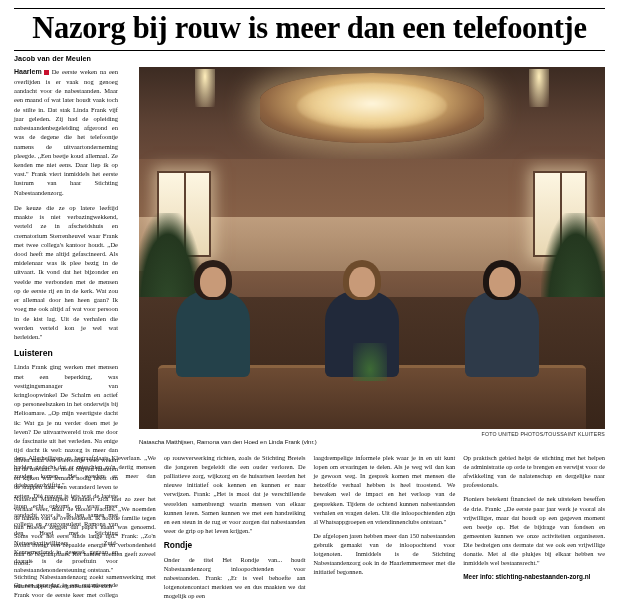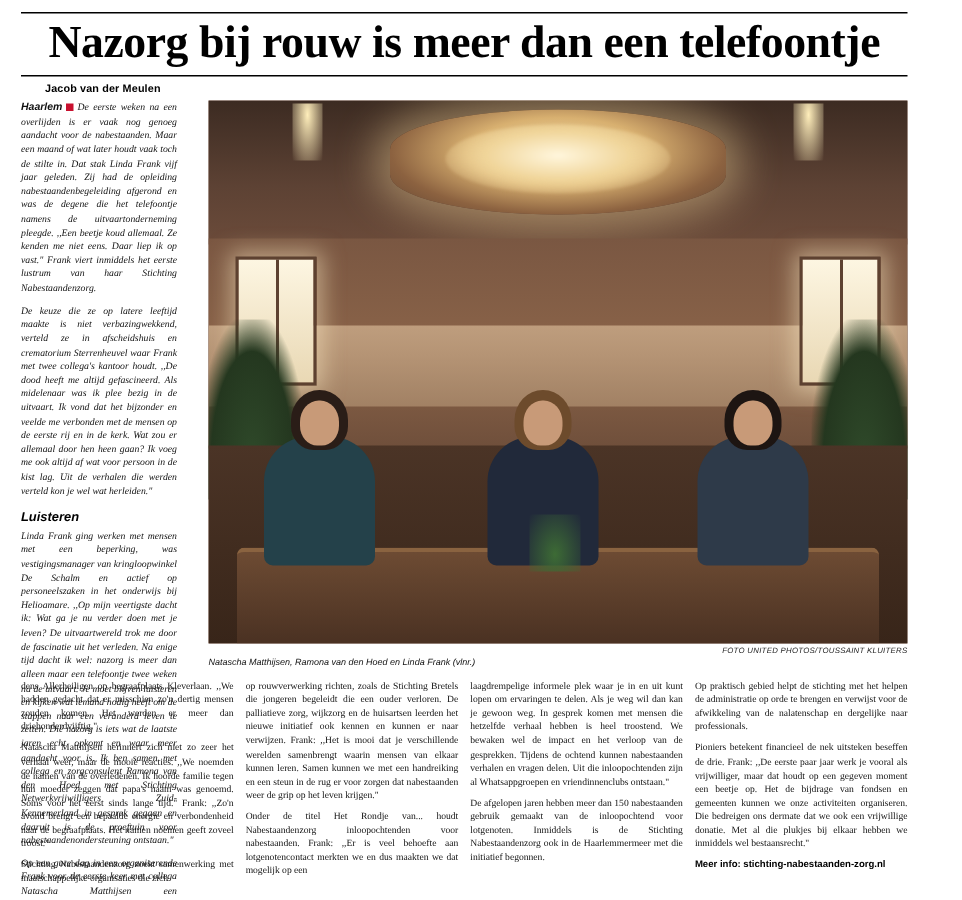--- a/index.html
+++ b/index.html
@@ -34,30 +34,29 @@
   }
   .rule-under-head {
     border-top: 1px solid #000;
     margin: 0 0 3px 0;
   }
   .byline {
     font-family: "Liberation Sans", sans-serif;
     font-weight: bold;
     font-size: 7.2px;
     letter-spacing: 0.1px;
-    margin: 0 0 4px 16px;
+    margin: 0 0 4px 0;
     color: #000;
   }
 
   
   .top-area {
     display: flex;
     gap: 21px;
     height: 381px;
-    font-style: italic;
   }
   .intro-col {
     width: 104px;
     flex: 0 0 104px;
     font-size: 6.5px;
     line-height: 1.42;
     text-align: justify;
     color: #111;
   }
   .intro-col p { margin: 0 0 6px 0; }
@@ -297,20 +296,21 @@
   <div class="cols">
 
     <div class="col">
       <p>dens Allerheiligen op begraafplaats Kleverlaan. ,,We hadden gedacht dat er misschien zo'n dertig mensen zouden komen. Het werden er meer dan driehonderdvijftig."</p>
       <p>Natascha Matthijsen herinnert zich niet zo zeer het verhaal weer, maar de mooie reacties. ,,We noemden de namen van de overledenen. Ik hoorde familie tegen hun moeder zeggen dat papa's naam was genoemd. Soms voor het eerst sinds lange tijd." Frank: ,,Zo'n avond brengt een bepaalde energie en verbondenheid naar de begraafplaats. Het namen noemen geeft zoveel troost."</p>
       <p>Stichting Nabestaandenzorg zoekt samenwerking met maatschappelijke organisaties die zich</p>
     </div>
 
     <div class="col">
       <p>op rouwverwerking richten, zoals de Stichting Bretels die jongeren begeleidt die een ouder verloren. De palliatieve zorg, wijkzorg en de huisartsen leerden het nieuwe initiatief ook kennen en kunnen er naar verwijzen. Frank: ,,Het is mooi dat je verschillende werelden samenbrengt waarin mensen van elkaar kunnen leren. Samen kunnen we met een handreiking en een steun in de rug er voor zorgen dat nabestaanden weer de grip op het leven krijgen."</p>
+      <h3>Rondje</h3>
       <p>Onder de titel Het Rondje van... houdt Nabestaandenzorg inloopochtenden voor nabestaanden. Frank: ,,Er is veel behoefte aan lotgenotencontact merkten we en dus maakten we dat mogelijk op een</p>
     </div>
 
     <div class="col">
       <p>laagdrempelige informele plek waar je in en uit kunt lopen om ervaringen te delen. Als je weg wil dan kan je gewoon weg. In gesprek komen met mensen die hetzelfde verhaal hebben is heel troostend. We bewaken wel de impact en het verloop van de gesprekken. Tijdens de ochtend kunnen nabestaanden verhalen en vragen delen. Uit die inloopochtenden zijn al Whatsappgroepen en vriendinnenclubs ontstaan."</p>
       <p>De afgelopen jaren hebben meer dan 150 nabestaanden gebruik gemaakt van de inloopochtend voor lotgenoten. Inmiddels is de Stichting Nabestaandenzorg ook in de Haarlemmermeer met die initiatief begonnen.</p>
     </div>
 
     <div class="col">
       <p>Op praktisch gebied helpt de stichting met het helpen de administratie op orde te brengen en verwijst voor de afwikkeling van de nalatenschap en dergelijke naar professionals.</p>

